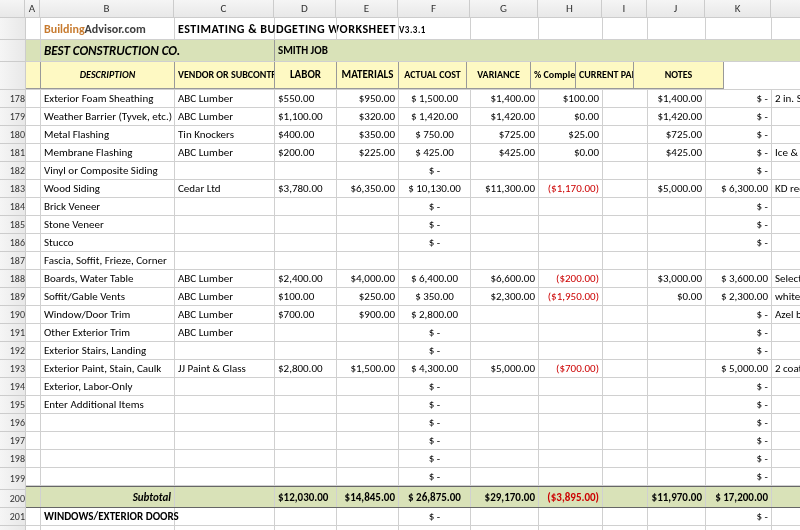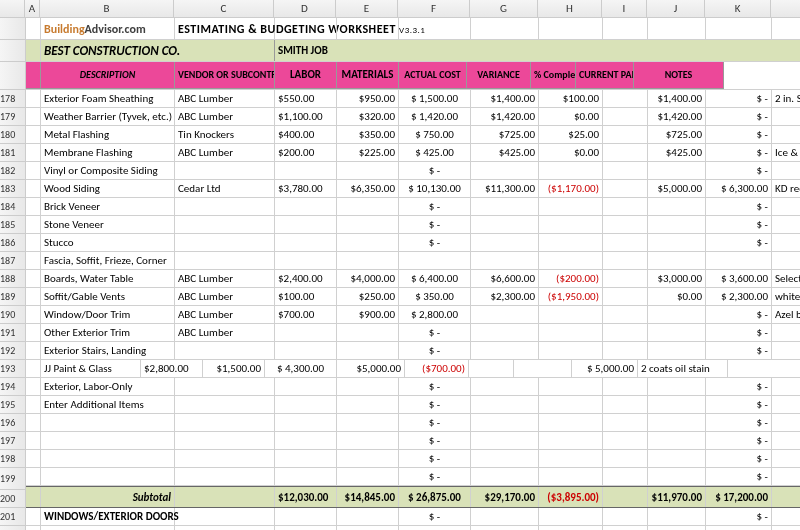--- a/index.html
+++ b/index.html
@@ -1,21 +1,21 @@
 <!DOCTYPE html>
 <html><head>
 <meta charset="utf-8">
 <style>
 * { box-sizing: border-box; margin: 0; padding: 0; }
 body { font-family: Calibri, Arial, sans-serif; font-size: 11px; background: #fff; overflow: hidden; }
 .colhdr { display: flex; background: linear-gradient(#f5f5f5,#e8e8e8); border-bottom: 1px solid #ccc; height: 18px; }
 .colhdr div { border-right: 1px solid #ccc; text-align: center; color: #333; font-size: 11px; line-height: 18px; }
 .sheet { display: flex; }
 .rownums { background: linear-gradient(90deg,#f5f5f5,#e8e8e8); border-right: 1px solid #ccc; }
-.rownums div { border-bottom: 1px solid #ccc; text-align: left; color: #333; font-size: 10px; line-height: 18px; height: 18px; width: 25px; }
+.rownums div { border-bottom: 1px solid #ccc; text-align: right; color: #333; font-size: 10px; line-height: 18px; height: 18px; width: 25px; }
 .rownums .tall { height: 22px; line-height: 22px; }
 .rownums .big { height: 28px; line-height: 28px; }
 .grid { flex: 1; }
 .row { display: flex; height: 18px; border-bottom: 1px solid #d0d0d0; }
 .row.tall { height: 22px; }
 .row.big { height: 28px; }
 .cell { border-right: 1px solid #d0d0d0; padding: 0 3px; line-height: 18px; overflow: hidden; white-space: nowrap; }
 .row.tall .cell { line-height: 22px; }
 .row.big .cell { line-height: 14px; padding-top: 0; }
 .cA { width: 15px; }
@@ -28,21 +28,21 @@
 .cH { width: 64px; text-align: right; }
 .cI { width: 45px; text-align: center; }
 .cJ { width: 58px; text-align: right; }
 .cK { width: 66px; text-align: right; }
 .cL { width: 90px; }
 .brand { color: #c77a2e; font-weight: bold; font-size: 12px; }
 .brand2 { color: #404040; font-weight: bold; font-size: 12px; }
 .wstitle { font-size: 12px; font-weight: bold; letter-spacing: 0.5px; }
 .company { font-weight: bold; font-style: italic; font-size: 13px; }
 .job { font-weight: bold; font-size: 11px; }
-.hdr { background: #ec4899; font-weight: bold; border-right: 1px solid #999 !important; border-bottom: 1px solid #999; }
+.hdr { background: #fef9c3; font-weight: bold; border-right: 1px solid #999 !important; border-bottom: 1px solid #999; }
 .hdr.center { text-align: center; }
 .sub { background: #d9e2b8; font-weight: bold; }
 .neg { color: #c00; }
 .sect { font-weight: bold; }
 .stack { display: flex; flex-direction: column; justify-content: center; text-align: center; line-height: 12px; font-size: 10px; height: 100%; }
 </style>
 </head>
 <body>
 
 <div class="colhdr">
@@ -89,21 +89,21 @@
       <div class="tall">199</div>
       <div>200</div>
       <div>201</div>
       <div>202</div>
     </div>
 <div class="grid" id="grid">
 
 <div class="row tall">
   <div class="cell cA"></div>
   <div class="cell cB"><span class="brand">Building</span><span class="brand2">Advisor.com</span></div>
-  <div class="cell cC wstitle" style="overflow:visible"><span>ESTIMATING &amp;  BUDGETING WORKSHEET</span> <span style="font-size:9px;font-weight:normal">V3.3.1</span></div>
+  <div class="cell cC wstitle" style="overflow:visible"><span>ESTIMATING &amp;  BUDGETING WORKSHEET</span> <span style="font-size:9px;font-weight:bold">V3.3.1</span></div>
   <div class="cell cD"></div>
         <div class="cell cE"></div>
         <div class="cell cF"></div>
         <div class="cell cG"></div>
         <div class="cell cH"></div>
         <div class="cell cI"></div>
         <div class="cell cJ"></div>
         <div class="cell cK"></div>
         <div class="cell cL"></div>
 </div>
@@ -370,20 +370,21 @@
       <div class="cell cF">$            -</div>
       <div class="cell cG"></div>
       <div class="cell cH "></div>
       <div class="cell cI"></div>
       <div class="cell cJ"></div>
       <div class="cell cK">$            -</div>
       <div class="cell cL"></div>
     </div>
         <div class="row">
       <div class="cell cA"></div>
+      <div class="cell cB">Exterior Paint, Stain, Caulk</div>
       <div class="cell cC">JJ Paint &amp; Glass</div>
       <div class="cell cD">$2,800.00</div>
       <div class="cell cE">$1,500.00</div>
       <div class="cell cF">$   4,300.00</div>
       <div class="cell cG">$5,000.00</div>
       <div class="cell cH neg">($700.00)</div>
       <div class="cell cI"></div>
       <div class="cell cJ"></div>
       <div class="cell cK">$   5,000.00</div>
       <div class="cell cL">2 coats oil stain</div>

